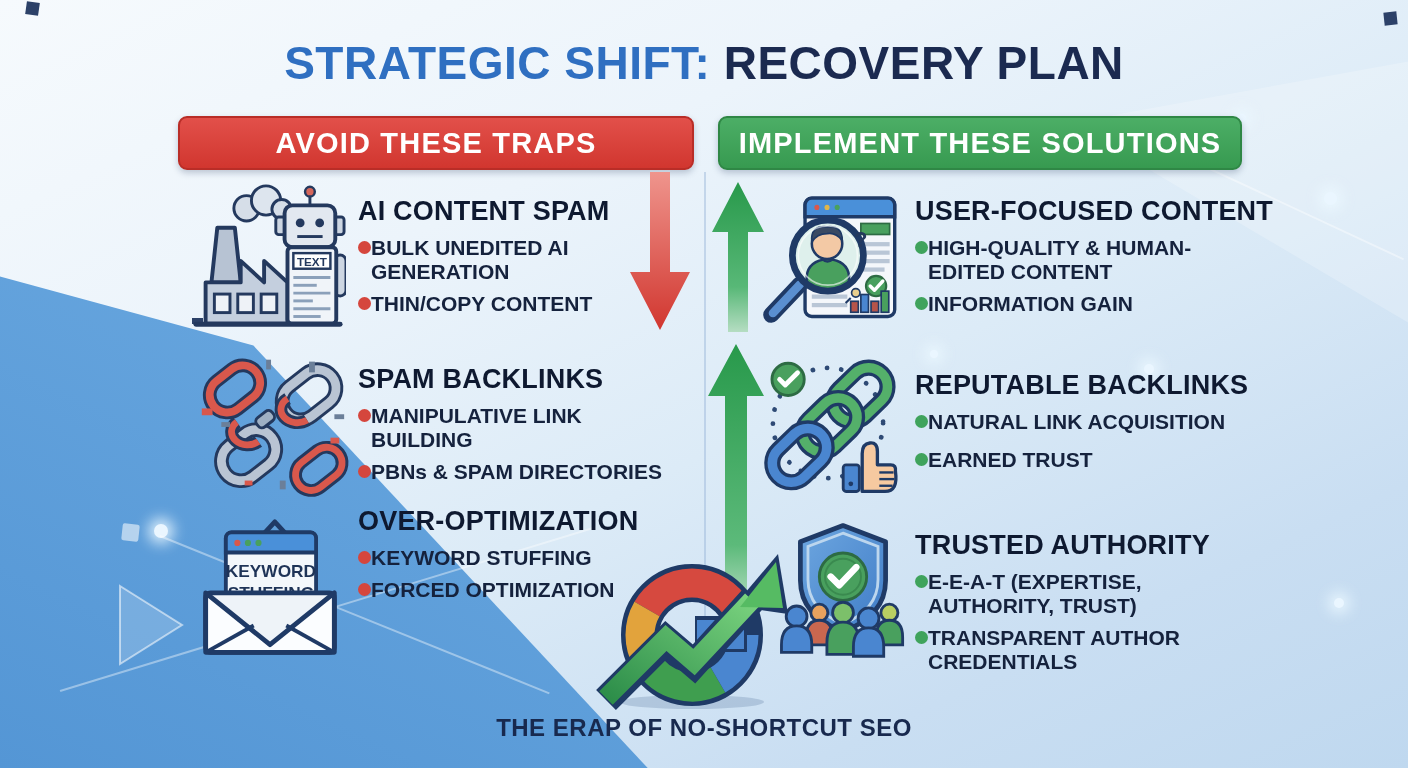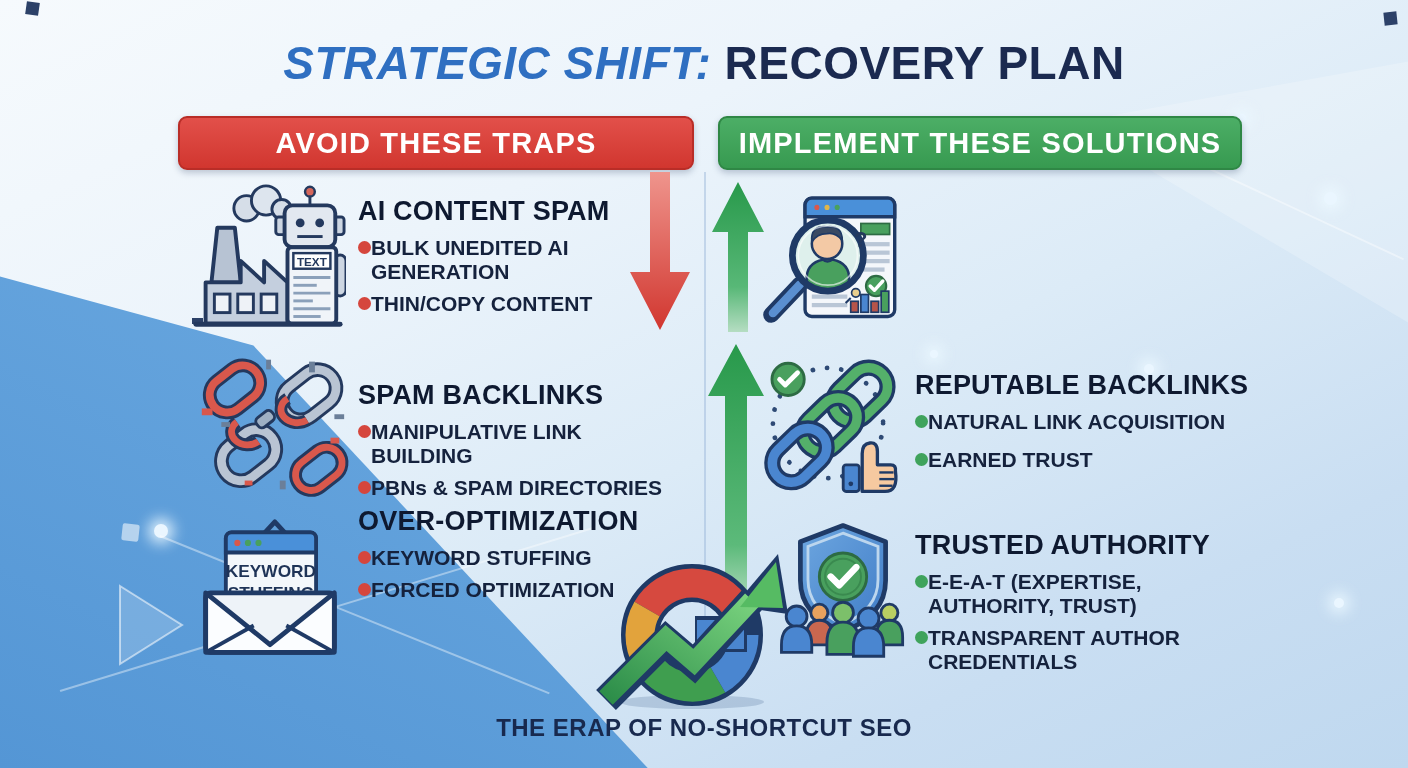--- a/index.html
+++ b/index.html
@@ -17,21 +17,21 @@
     position:absolute;inset:0;background:rgba(255,255,255,0.22);
     clip-path:polygon(76% 16%,100% 8%,100% 42%);
   }
   .glow{position:absolute;border-radius:50%;background:#eaf6ff;box-shadow:0 0 14px 6px rgba(235,248,255,0.85);}
   .navy-sq{position:absolute;background:#2c4168;}
   .lite-sq{position:absolute;background:rgba(255,255,255,0.55);border-radius:2px;}
   .net-line{position:absolute;height:1.5px;background:rgba(255,255,255,0.4);transform-origin:left center;}
 
   .title{position:absolute;top:36px;left:0;right:0;text-align:center;
     font-size:46px;font-weight:800;letter-spacing:0.5px;white-space:nowrap;}
-  .title .t1{color:#2f6fc1;font-style:italic;}
+  .title .t1{color:#2f6fc1;}
   .title .t2{color:#1b2a50;}
 
   .banner{position:absolute;top:116px;height:50px;border-radius:9px;
     display:flex;align-items:center;justify-content:center;
     color:#fff;font-size:29px;font-weight:800;letter-spacing:1.2px;
     box-shadow:0 3px 6px rgba(30,50,90,0.25);white-space:nowrap;}
   .banner.red{left:178px;width:512px;background:linear-gradient(180deg,#e2504a 0%,#d1362f 100%);border:2px solid #b92d27;}
   .banner.green{left:718px;width:520px;background:linear-gradient(180deg,#4cae66 0%,#379a50 100%);border:2px solid #2f8745;}
 
   .divider{position:absolute;left:704px;top:172px;width:2px;height:528px;background:rgba(150,180,215,0.45);}
@@ -195,21 +195,21 @@
       <rect x="8" y="58" width="11" height="7" fill="#d9584c"></rect>
       <rect x="28" y="72" width="9" height="5" fill="#6b7f99"></rect>
       <rect x="118" y="10" width="6" height="11" fill="#6b7f99"></rect>
       <rect x="140" y="88" width="9" height="6" fill="#d9584c"></rect>
       <rect x="88" y="132" width="6" height="9" fill="#6b7f99"></rect>
       <rect x="74" y="8" width="5" height="10" fill="#6b7f99"></rect>
       <rect x="144" y="64" width="10" height="5" fill="#6b7f99"></rect>
       <rect x="52" y="132" width="8" height="5" fill="#d9584c"></rect>
     </svg>
   </div>
-  <div class="txt" style="left:358px;top:380px;width:330px;">
+  <div class="txt" style="left:358px;top:364px;width:330px;">
     <div class="heading">SPAM BACKLINKS</div>
     <div class="bullet">
         <span class="dot red"></span>
         <span>MANIPULATIVE LINK BUILDING</span>
       </div>
     <div class="bullet">
         <span class="dot red"></span>
         <span>PBNs &amp; SPAM DIRECTORIES</span>
       </div>
   </div>
@@ -276,20 +276,31 @@
         <path d="M60,100 Q62,82 85,80 Q108,82 110,100 L110,120 L60,120 Z" fill="#49a05e" stroke="#1f3a66" stroke-width="3"></path>
         <circle cx="84" cy="62" r="18" fill="#f3c9a5" stroke="#1f3a66" stroke-width="3"></circle>
         <path d="M66,60 Q64,40 84,42 Q102,40 102,58 Q94,48 84,50 Q72,50 66,60 Z" fill="#3a4a63" stroke="#1f3a66" stroke-width="2"></path>
         <path d="M78,80 Q84,86 92,80" fill="none" stroke="#1f3a66" stroke-width="2.5"></path>
       </g>
       <circle cx="85" cy="76" r="42" fill="none" stroke="#1f3a66" stroke-width="8"></circle>
       <circle cx="85" cy="76" r="35" fill="none" stroke="#ffffff" stroke-width="2" opacity="0.6"></circle>
       <text x="116" y="66" font-size="26" font-weight="bold" fill="#24395e">?</text>
     </svg>
   </div>
+  <div class="txt" style="left:915px;top:196px;width:352px;">
+    <div class="heading">USER-FOCUSED CONTENT</div>
+    <div class="bullet">
+        <span class="dot green"></span>
+        <span>HIGH-QUALITY &amp; HUMAN-EDITED CONTENT</span>
+      </div>
+    <div class="bullet">
+        <span class="dot green"></span>
+        <span>INFORMATION GAIN</span>
+      </div>
+  </div>
 
   <div class="icon-box" style="left:752px;top:350px;width:152px;height:148px;">
     <svg viewBox="0 0 160 150">
       <circle cx="80" cy="74" r="58" fill="none" stroke="#2e4a75" stroke-width="5" stroke-dasharray="0.1 15" stroke-linecap="round"></circle>
       <circle cx="38" cy="28" r="17" fill="#49a05e" stroke="#2d6b43" stroke-width="3"></circle>
       <path d="M29,28 l6,6 l13,-13" fill="none" stroke="#ffffff" stroke-width="5" stroke-linecap="round" stroke-linejoin="round"></path>
       <g transform="rotate(-44 114 44)">
         <rect x="82" y="24" width="64" height="40" rx="20" fill="none" stroke="#1f3a66" stroke-width="17"></rect>
         <rect x="82" y="24" width="64" height="40" rx="20" fill="none" stroke="#54b06a" stroke-width="10"></rect>
       </g>

